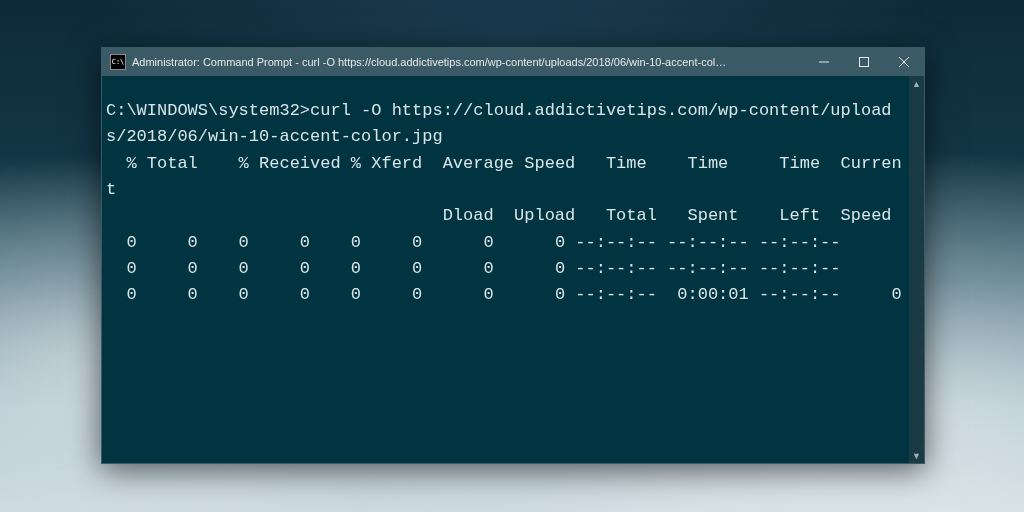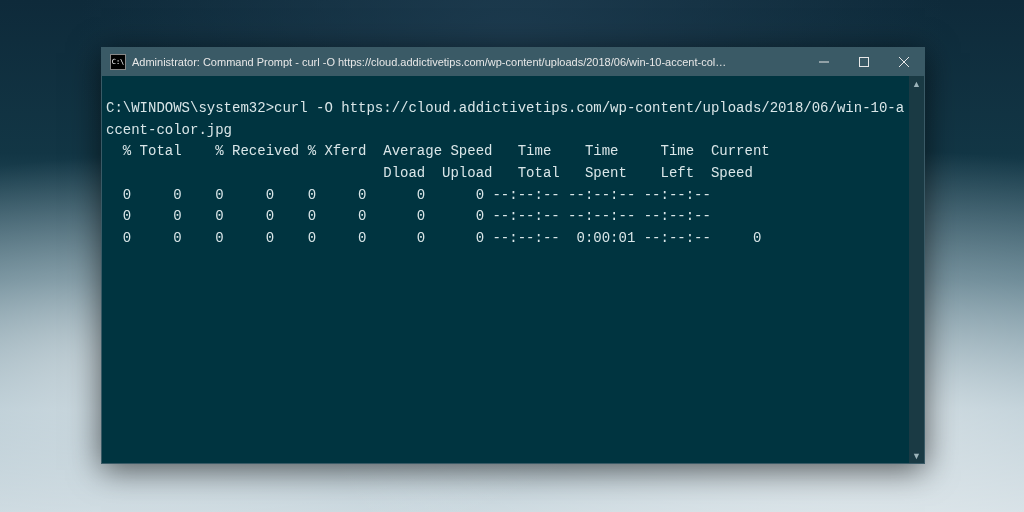--- a/index.html
+++ b/index.html
@@ -42,21 +42,21 @@
   }
   .win-btn svg{width:10px;height:10px;stroke:#e8e8e8;stroke-width:1;fill:none;}
   .term-area{
     flex:1;display:flex;min-height:0;
   }
   .term{
     flex:1;
     background:#003440;
     color:#d9e6e8;
     font-family:Consolas,'Courier New',monospace;
-    font-size:14px;
+    font-size:17px;
     line-height:1.55;
     padding:22px 4px 10px 4px;
     white-space:pre-wrap;
     word-break:break-all;
     overflow:hidden;
   }
   .scrollbar{
     width:15px;background:#1a3a44;position:relative;
   }
   .scroll-arrow{

